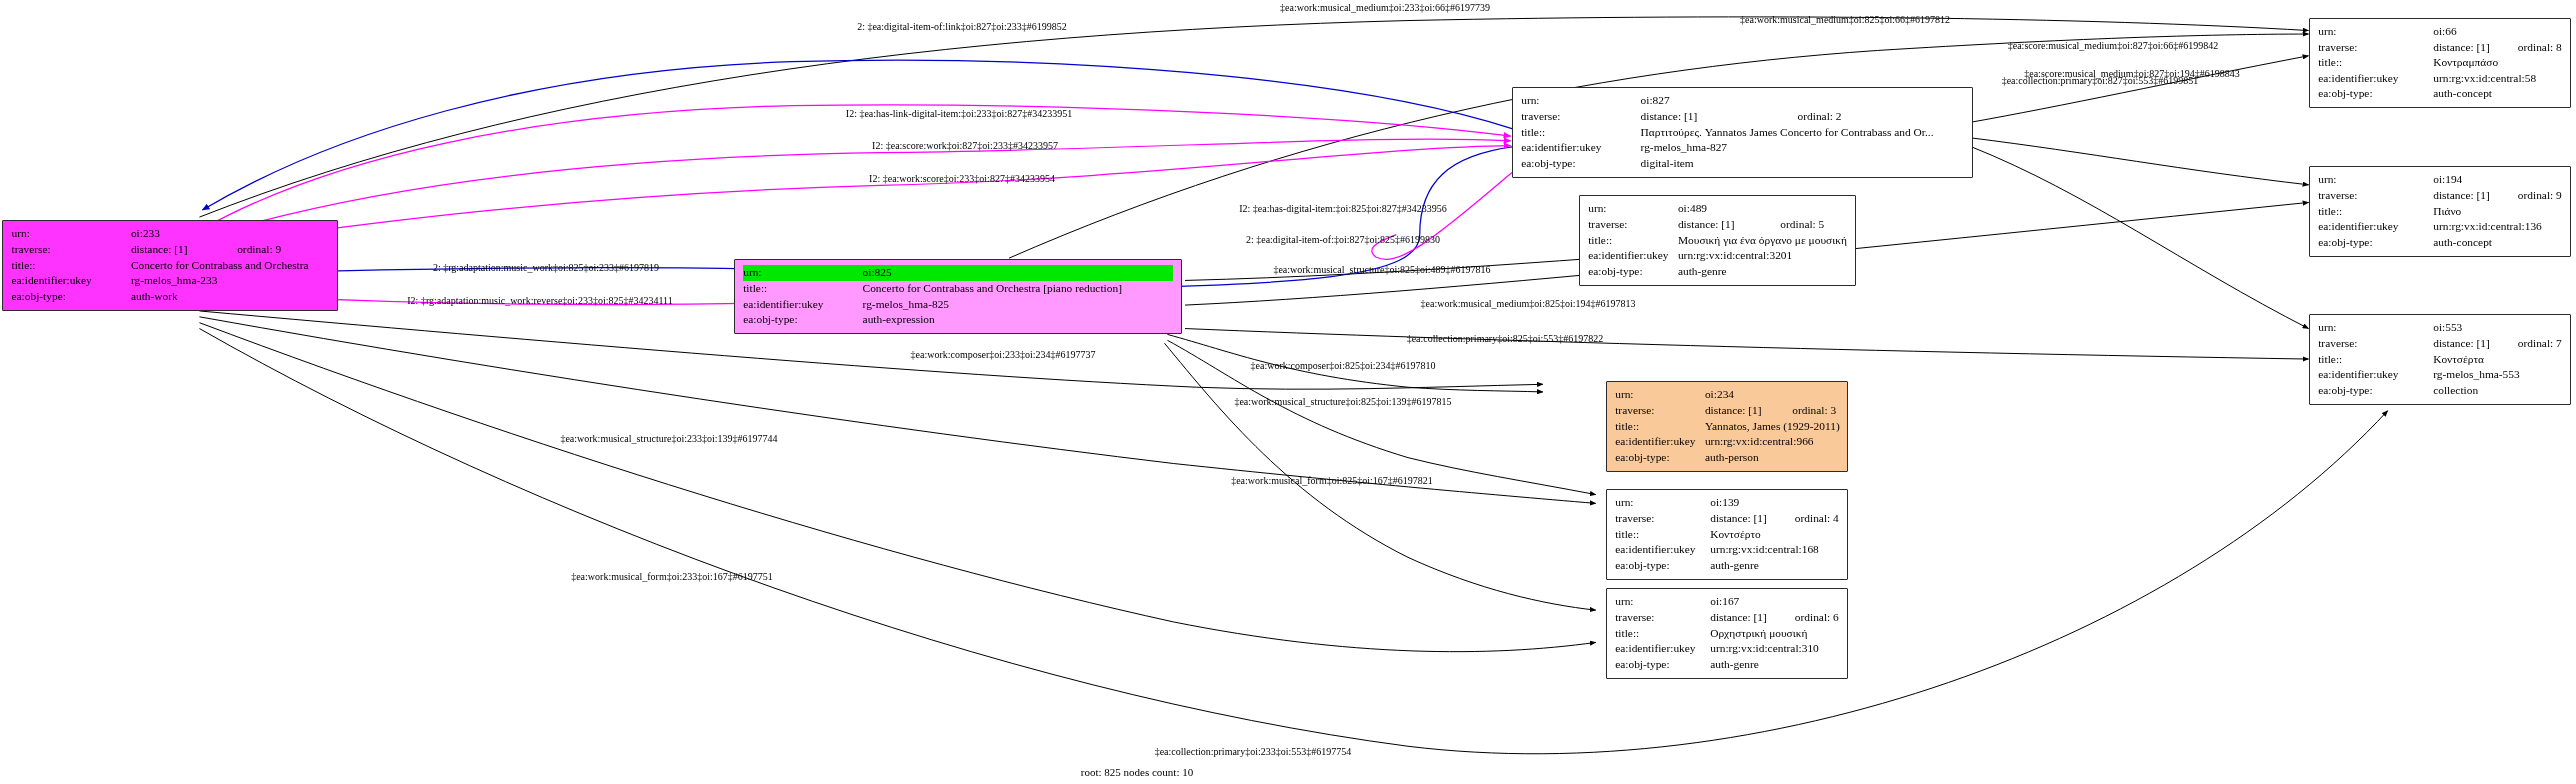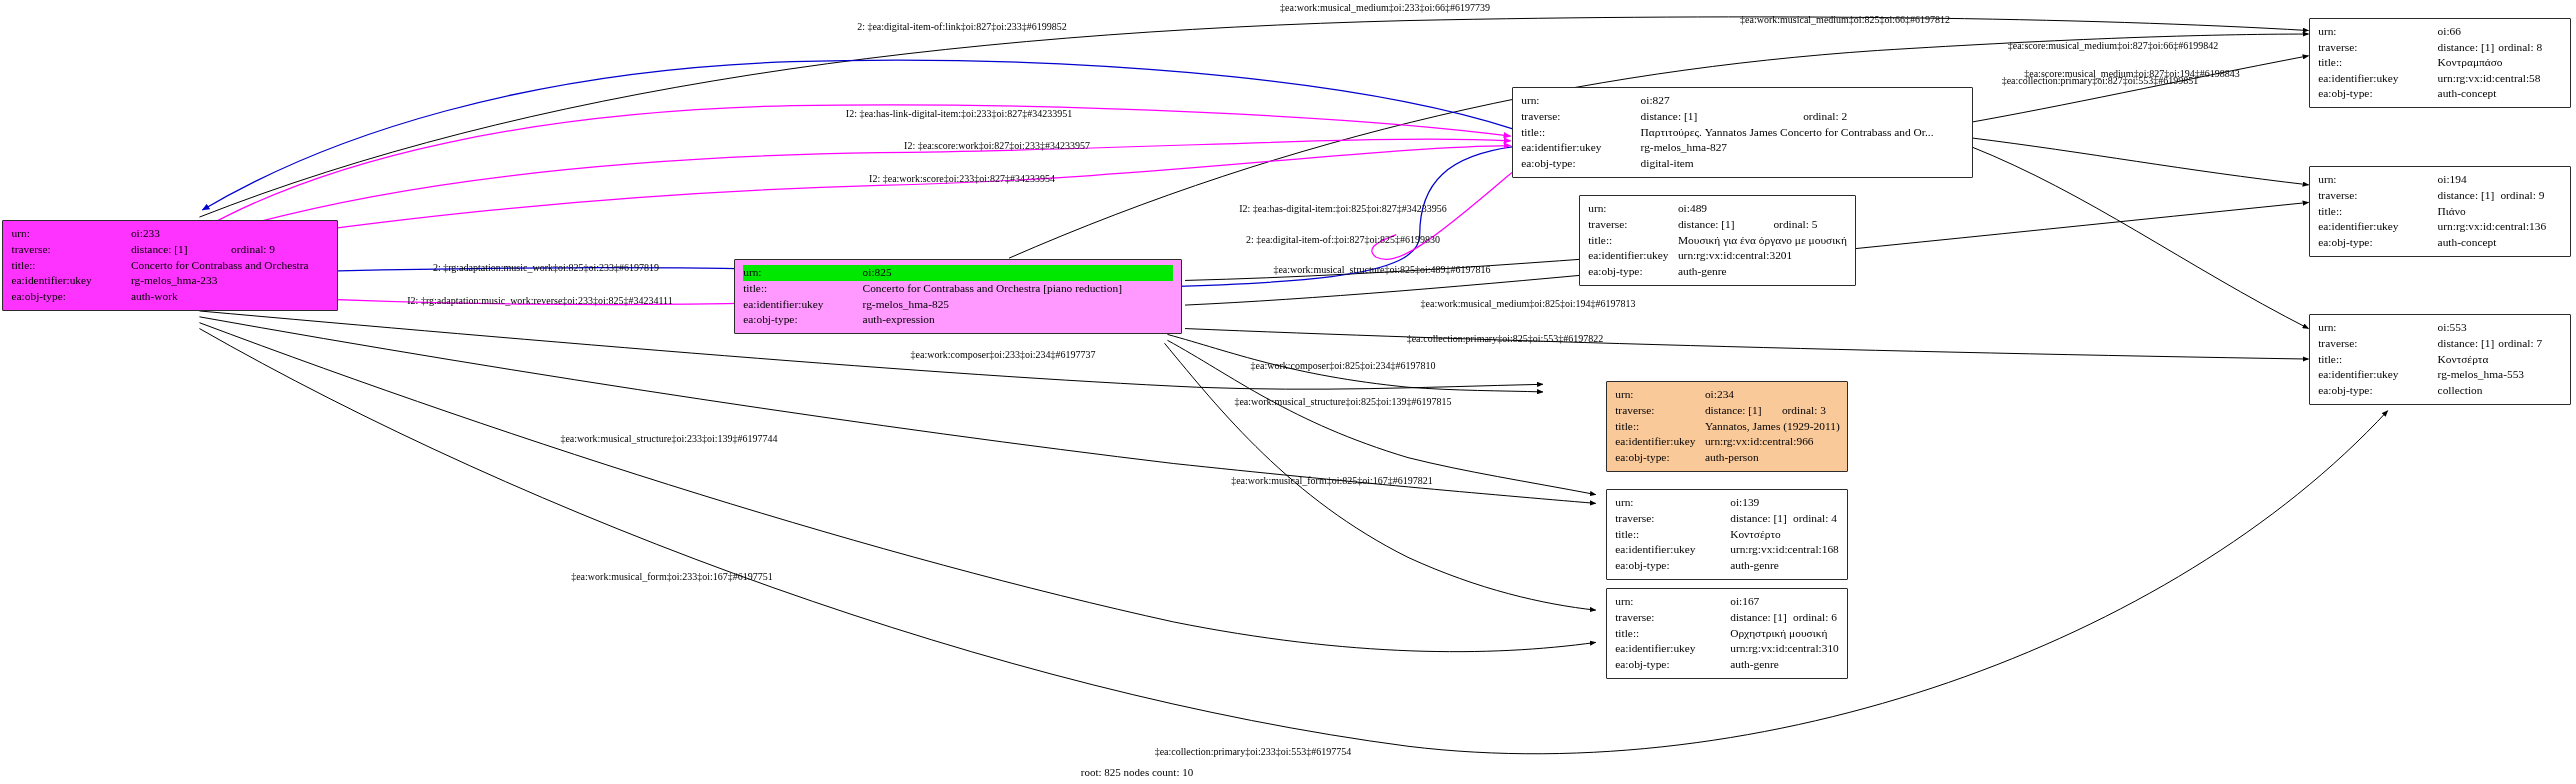--- a/index.html
+++ b/index.html
@@ -40,21 +40,21 @@
   .node td {
     padding: 2.1px 0;
     vertical-align: top;
     color: #000000;
   }
   .node td.k {
     padding-right: 9.4px;
     width: 110px;
   }
   .node td.v { }
-  .node .ord { padding-left: 4px; }
+  .node .ord { padding-left: 28px; }
   .node-magenta { background: #ff33ff; }
   .node-pink    { background: #ff99ff; }
   .node-orange  { background: #fac99a; }
   .row-green td { background: #00e800; }
   .elabel {
     position: absolute;
     font-family: Liberation Serif, serif;
     font-size: 10px;
     color: #000000;
     white-space: nowrap;
@@ -395,21 +395,21 @@
   </div>
 
   <div class="elabel center" style="left:1385px; top:2.9px;">‡ea:work:musical_medium‡oi:233‡oi:66‡#6197739</div>
   <div class="elabel center" style="left:1845px; top:15.3px;text-align:center;">‡ea:work:musical_medium‡oi:825‡oi:66‡#6197812</div>
   <div class="elabel center" style="left:2113px; top:41px;">‡ea:score:musical_medium‡oi:827‡oi:66‡#6199842</div>
   <div class="elabel center" style="left:2132px; top:69px;">‡ea:score:musical_medium‡oi:827‡oi:194‡#6198843</div>
   <div class="elabel center" style="left:2100px; top:76px;">‡ea:collection:primary‡oi:827‡oi:553‡#6199851</div>
 
   <div class="elabel center" style="left:962px; top:22px;">2: ‡ea:digital-item-of:link‡oi:827‡oi:233‡#6199852</div>
   <div class="elabel center" style="left:959px; top:109px;">I2: ‡ea:has-link-digital-item:‡oi:233‡oi:827‡#34233951</div>
-  <div class="elabel center" style="left:965px; top:141px;margin-left:32px;">I2: ‡ea:score:work‡oi:827‡oi:233‡#34233957</div>
+  <div class="elabel center" style="left:965px; top:141px;">I2: ‡ea:score:work‡oi:827‡oi:233‡#34233957</div>
   <div class="elabel center" style="left:962px; top:174px;">I2: ‡ea:work:score‡oi:233‡oi:827‡#34233954</div>
 
   <div class="elabel center" style="left:1343px; top:204px;">I2: ‡ea:has-digital-item:‡oi:825‡oi:827‡#34233956</div>
   <div class="elabel center" style="left:1343px; top:235px;">2: ‡ea:digital-item-of:‡oi:827‡oi:825‡#6199830</div>
 
   <div class="elabel center" style="left:546px; top:263px;">2: ‡rg:adaptation:music_work‡oi:825‡oi:233‡#6197819</div>
   <div class="elabel center" style="left:540px; top:296px;">I2: ‡rg:adaptation:music_work:reverse‡oi:233‡oi:825‡#34234111</div>
 
   <div class="elabel center" style="left:1382px; top:265px;">‡ea:work:musical_structure‡oi:825‡oi:489‡#6197816</div>
   <div class="elabel center" style="left:1528px; top:299px;">‡ea:work:musical_medium‡oi:825‡oi:194‡#6197813</div>

